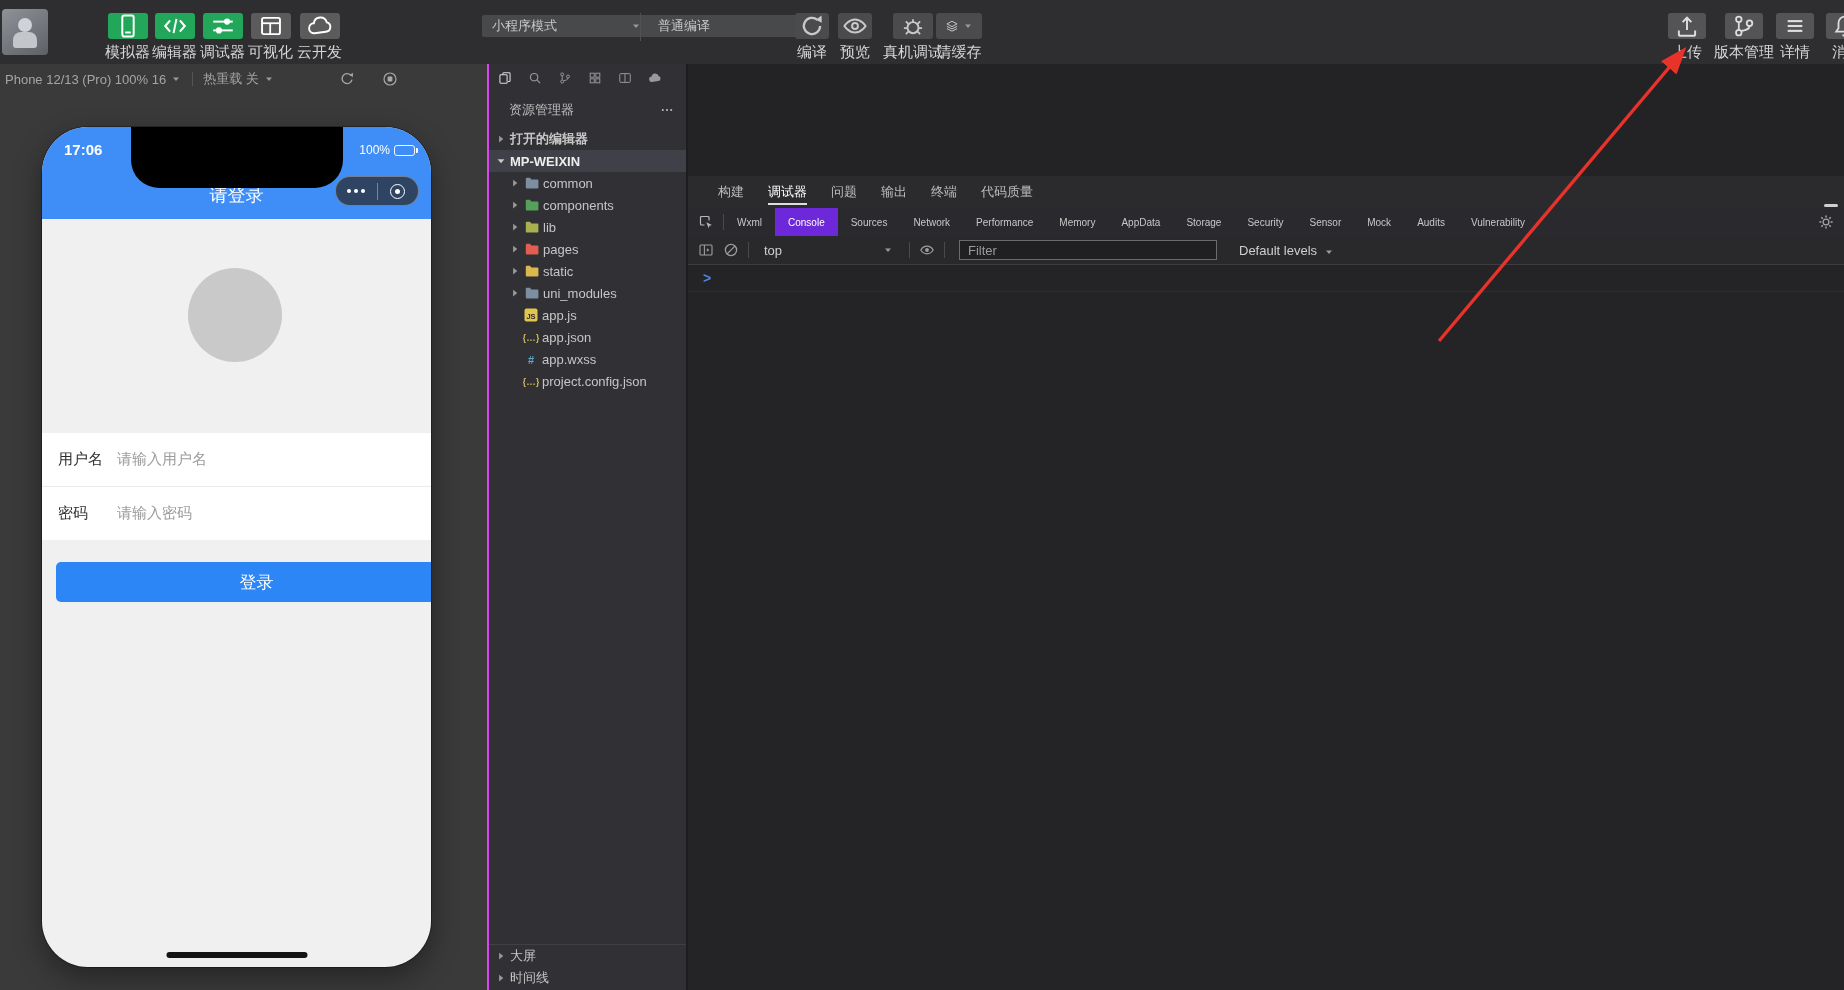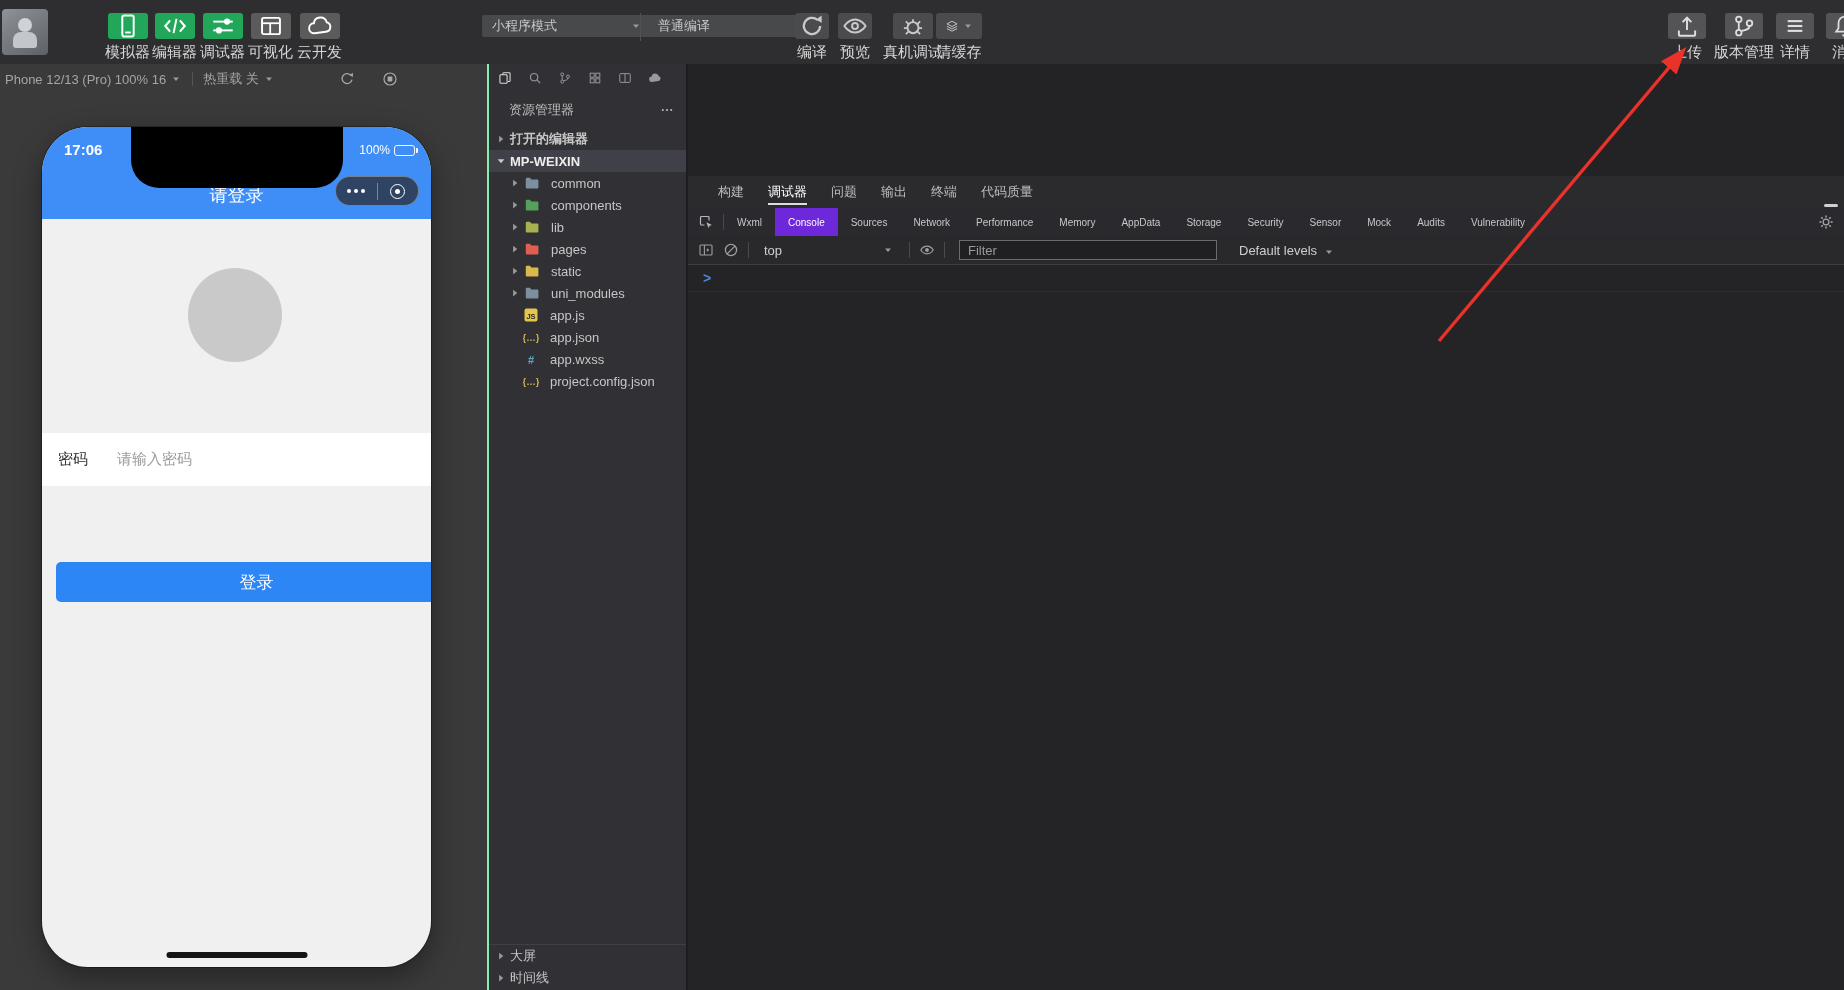--- a/index.html
+++ b/index.html
@@ -57,31 +57,31 @@
   .pform{position:absolute;top:306px;left:0;right:0;background:#fff}
   .frow{height:53px;display:flex;align-items:center;padding:0 16px;font-size:15px;cursor:text}
   .frow + .frow{border-top:1px solid #ebebeb}
   .flabel{color:#2e2e2e;width:59px;flex:none}
   .fph{color:#9b9b9b}
   .login{position:absolute;left:14px;top:435px;width:401px;height:40px;border-radius:5px;color:#fff;font-size:17px;
          display:flex;align-items:center;justify-content:center;cursor:pointer}
   .home-ind{position:absolute;left:50%;transform:translateX(-50%);bottom:9px;width:141px;height:6px;border-radius:3px;background:#141414}
 
   
-  .exp{position:absolute;left:487px;top:64px;width:199px;height:926px;background:#313135;border-left:2px solid #86efac;box-sizing:border-box}
+  .exp{position:absolute;left:487px;top:64px;width:199px;height:926px;background:#313135;border-left:2px solid #d946ef;box-sizing:border-box}
   .exp-toolbar{position:absolute;top:0;left:0;right:0;height:28px;display:flex;align-items:center;gap:16px;padding-left:9px;color:#9a9a9a}
   .exp-toolbar .ic{cursor:pointer}
   .exp-toolbar .first{color:#dcdcdc}
   .exp-header{position:absolute;top:36px;left:20px;right:12px;height:20px;display:flex;justify-content:space-between;
               align-items:center;font-size:13px;color:#bdbdbd}
   .exp-tree{position:absolute;top:64px;left:0;right:0}
   .erow{height:22px;display:flex;align-items:center;font-size:13px;color:#c6c6c6;padding-left:6px;gap:3px;cursor:pointer;white-space:nowrap;overflow:hidden}
   .erow.selected{background:#404148;color:#ededed;font-weight:bold}
   .erow.indent{padding-left:20px}
-  .erow .fic{margin-right:8px}
+  .erow .fic{margin-right:0}
   .exp-footer{position:absolute;bottom:0;left:0;right:0;height:45px;border-top:1px solid #404044}
 
   
   .dbg{position:absolute;left:686px;top:64px;width:1158px;height:926px;background:#242427;border-left:2px solid #1d1d1f;box-sizing:border-box}
   .dbg-void{position:absolute;top:0;left:0;right:0;height:112px;background:#232325}
   .tabs1{position:absolute;top:112px;left:0;right:0;height:32px;background:#2b2b2e;display:flex;align-items:center;
          gap:24px;padding-left:30px;font-size:13px;color:#bdbdbd}
   .tab1{position:relative;height:100%;display:flex;align-items:center;cursor:pointer}
   .tab1.active{color:#ffffff}
   .tab1.active::after{content:"";position:absolute;left:0;right:0;bottom:3px;height:2px;background:#dddddd}
@@ -324,20 +324,24 @@
           <span class="cap-ring">
               <span class="cap-core"></span>
             </span>
         </span>
       </div>
     </div>
     <div class="notch"></div>
     <div class="avatar"></div>
     <div class="pform">
       <div class="frow">
+        <span class="flabel">用户名</span>
+        <span class="fph">请输入用户名</span>
+      </div>
+      <div class="frow">
         <span class="flabel">密码</span>
         <span class="fph">请输入密码</span>
       </div>
     </div>
     <div class="login" style="background: rgb(44, 134, 246);">登录</div>
     <div class="home-ind"></div>
   </div>
 </div>
 
 <div class="exp">

